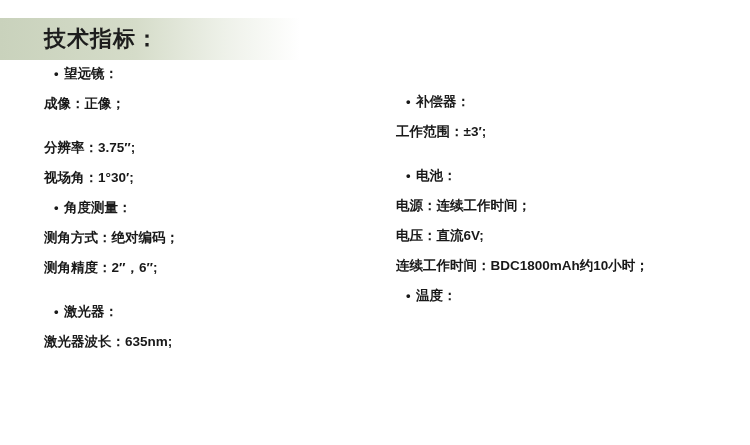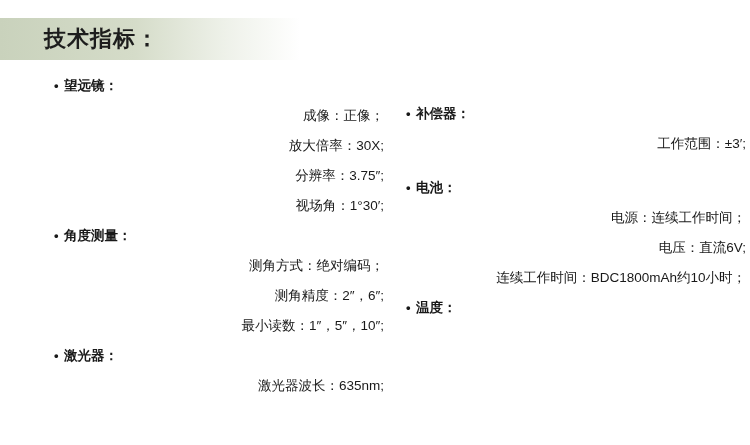--- a/index.html
+++ b/index.html
@@ -41,21 +41,21 @@
     white-space: nowrap;
   }
   .columns {
     position: absolute;
     left: 0;
     top: 66px;
     width: 750px;
   }
   .col {
     position: absolute;
-    top: 12px;
+    top: 0;
   }
   .col-left {
     left: 44px;
     width: 340px;
   }
   .col-right {
     left: 396px;
     width: 350px;
   }
   .line {
@@ -63,22 +63,21 @@
     line-height: 16px;
     white-space: nowrap;
     color: #191919;
     margin: 0;
   }
   .line.heading {
     font-weight: bold;
     padding-left: 10px;
   }
   .line.item {
-    font-weight: normal;
-    text-align: right;
+    font-weight: bold;
   }
   .bullet {
     display: inline-block;
     width: 10px;
     font-size: 13px;
     color: #191919;
     vertical-align: baseline;
   }
 </style>
 </head>
@@ -88,33 +87,31 @@
 
   <div class="title-band"></div>
   <div class="title-text">技术指标：</div>
 
   <div class="columns">
     <div class="col col-left">
         <div class="line heading"><span class="bullet">•</span><span>望远镜：</span></div>
         <div style="height: 14px;"></div>
         <div class="line item"><span>成像：正像；</span></div>
         <div style="height: 14px;"></div>
-        <div class="line item"><span>放大倍率：30X;</span></div>
         <div style="height: 14px;"></div>
         <div class="line item"><span>分辨率：3.75″;</span></div>
         <div style="height: 14px;"></div>
         <div class="line item"><span>视场角：1°30′;</span></div>
         <div style="height: 14px;"></div>
         <div class="line heading"><span class="bullet">•</span><span>角度测量：</span></div>
         <div style="height: 14px;"></div>
         <div class="line item"><span>测角方式：绝对编码；</span></div>
         <div style="height: 14px;"></div>
         <div class="line item"><span>测角精度：2″，6″;</span></div>
         <div style="height: 14px;"></div>
-        <div class="line item"><span>最小读数：1″，5″，10″;</span></div>
         <div style="height: 14px;"></div>
         <div class="line heading"><span class="bullet">•</span><span>激光器：</span></div>
         <div style="height: 14px;"></div>
         <div class="line item"><span>激光器波长：635nm;</span></div>
       </div>
     <div class="col col-right">
         <div style="height: 28px;"></div>
         <div class="line heading"><span class="bullet">•</span><span>补偿器：</span></div>
         <div style="height: 14px;"></div>
         <div class="line item"><span>工作范围：±3′;</span></div>

